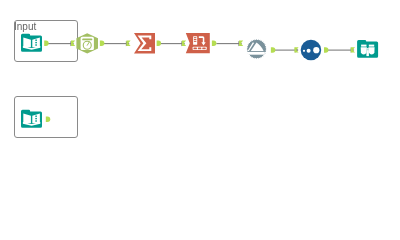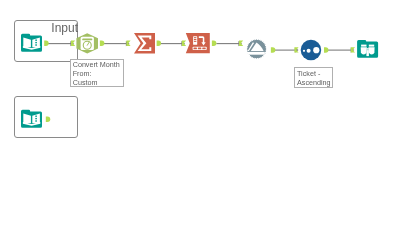--- a/index.html
+++ b/index.html
@@ -1,20 +1,20 @@
 <!DOCTYPE html>
 <html><head>
 <meta charset="utf-8">
 <style>
   html,body{margin:0;padding:0;}
   body{width:400px;height:159px;background:#ffffff;font-family:"Liberation Sans",sans-serif;overflow:hidden;}
   #canvas{position:relative;width:400px;height:159px;}
   #gfx{position:absolute;left:0;top:0;z-index:5;pointer-events:none;}
   .container-box{position:absolute;background:#fff;border:1px solid #8a8a8a;border-radius:3px;box-sizing:border-box;}
-  .container-title{position:absolute;font-size:12px;color:#666;text-align:right;}
+  .container-title{position:absolute;font-size:10px;color:#666;text-align:left;}
   .label-box{position:absolute;background:#fff;border:1px solid #b0b0b0;box-sizing:border-box;font-size:7.2px;color:#5e5e5e;padding:0 2px;line-height:9.1px;white-space:pre;overflow:hidden;}
 </style>
 </head>
 <body>
 
 <div id="canvas">
 
 <svg id="gfx" width="400" height="159" viewBox="0 0 400 159">
   <defs>
     <g id="bookfolder">
@@ -175,19 +175,14 @@
       </g>
   <g transform="translate(357.1,39.6)">
         <use href="#browsetool"></use>
       </g>
 </svg>
 
 <div class="container-box" style="left:14px;top:20px;width:64px;height:42px;"></div>
 <div class="container-title" style="left:14px;top:21px;width:64px;">Input</div>
 <div class="container-box" style="left:14px;top:96px;width:64px;height:42px;"></div>
 
-<div class="label-box" style="left:69.7px;top:59px;width:54px;height:28px;padding-top:0.3px;">Convert Month
-From:
-Custom</div>
-<div class="label-box" style="left:294px;top:66.5px;width:38.5px;height:21px;padding-top:1px;">Ticket -
-Ascending</div>
 
 </div>
 
 </body></html>

